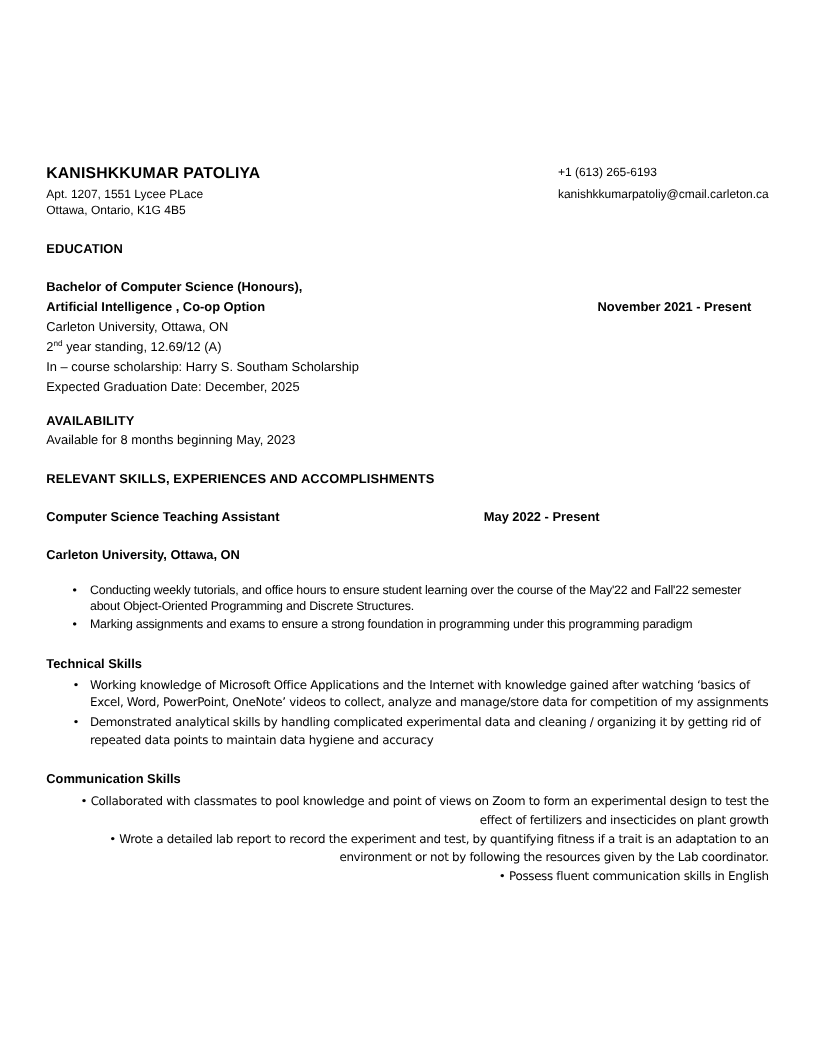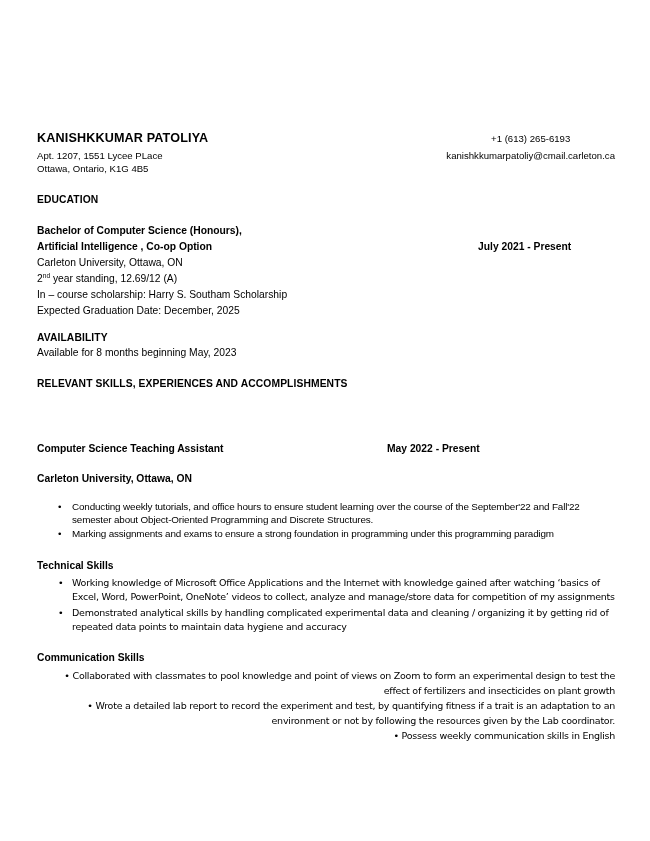--- a/index.html
+++ b/index.html
@@ -47,21 +47,21 @@
   }
   .addr-line {
     font-size: 9.6px;
     line-height: 13px;
     white-space: nowrap;
   }
   .hdr-right {
     position: absolute;
     right: 0;
     top: 1px;
-    text-align: center;
+    text-align: left;
   }
   .phone {
     font-size: 9.6px;
     line-height: 13px;
     white-space: nowrap;
   }
   .email {
     font-size: 9.6px;
     line-height: 13px;
     margin-top: 4px;
@@ -108,21 +108,20 @@
 
   .plain {
     font-size: 10.3px;
     line-height: 16px;
   }
 
   
   .job-row {
     position: relative;
     height: 16px;
-    margin-top: 34px;
   }
   .job-title {
     font-size: 10.3px;
     font-weight: bold;
     line-height: 16px;
     white-space: nowrap;
   }
   .job-date {
     position: absolute;
     left: 350px;
@@ -210,21 +209,21 @@
 
     <div class="gap-18"></div>
 
     <div class="sec-head">EDUCATION</div>
 
     <div class="gap-16"></div>
 
     <div class="edu">
       <div class="edu-line b">Bachelor of Computer Science (Honours),</div>
       <div class="edu-line b">Artificial Intelligence , Co-op Option</div>
-      <div class="edu-date">July 2021 - Present</div>
+      <div class="edu-date">November 2021 - Present</div>
       <div class="edu-line">Carleton University, Ottawa, ON</div>
       <div class="edu-line"><span>2</span><sup>nd</sup><span> year standing, 12.69/12 (A)</span></div>
       <div class="edu-line">In – course scholarship: Harry S. Southam Scholarship</div>
       <div class="edu-line">Expected Graduation Date: December, 2025</div>
     </div>
 
     <div class="gap-12"></div>
 
     <div class="sec-head">AVAILABILITY</div>
     <div class="plain">Available for 8 months beginning May, 2023</div>
@@ -240,21 +239,21 @@
       <div class="job-date">May 2022 - Present</div>
     </div>
 
     <div class="gap-14"></div>
 
     <div class="sub-head">Carleton University, Ottawa, ON</div>
 
     <div class="gap-14"></div>
 
     <ul class="bul-a narrow">
-      <li><span class="dot">•</span><span>Conducting weekly tutorials, and office hours to ensure student learning over the course of the September'22 and Fall'22 semester about Object-Oriented Programming and Discrete Structures.</span></li>
+      <li><span class="dot">•</span><span>Conducting weekly tutorials, and office hours to ensure student learning over the course of the May'22 and Fall'22 semester about Object-Oriented Programming and Discrete Structures.</span></li>
       <li><span class="dot">•</span><span>Marking assignments and exams to ensure a strong foundation in programming under this programming paradigm</span></li>
     </ul>
 
     <div class="gap-16"></div>
 
     <div class="sub-head">Technical Skills</div>
 
     <div class="gap-3"></div>
 
     <ul class="bul-a wide">
@@ -264,17 +263,17 @@
 
     <div class="gap-14"></div>
 
     <div class="sub-head">Communication Skills</div>
 
     <div class="gap-3"></div>
 
     <ul class="bul-b">
       <li><span class="dot">•</span> <span>Collaborated with classmates to pool knowledge and point of views on Zoom to form an experimental design to test the effect of fertilizers and insecticides on plant growth</span></li>
       <li><span class="dot">•</span> <span>Wrote a detailed lab report to record the experiment and test, by quantifying fitness if a trait is an adaptation to an environment or not by following the resources given by the Lab coordinator.</span></li>
-      <li><span class="dot">•</span> <span>Possess weekly communication skills in English</span></li>
+      <li><span class="dot">•</span> <span>Possess fluent communication skills in English</span></li>
     </ul>
 
   </div>
 </div>
 
 </body></html>

